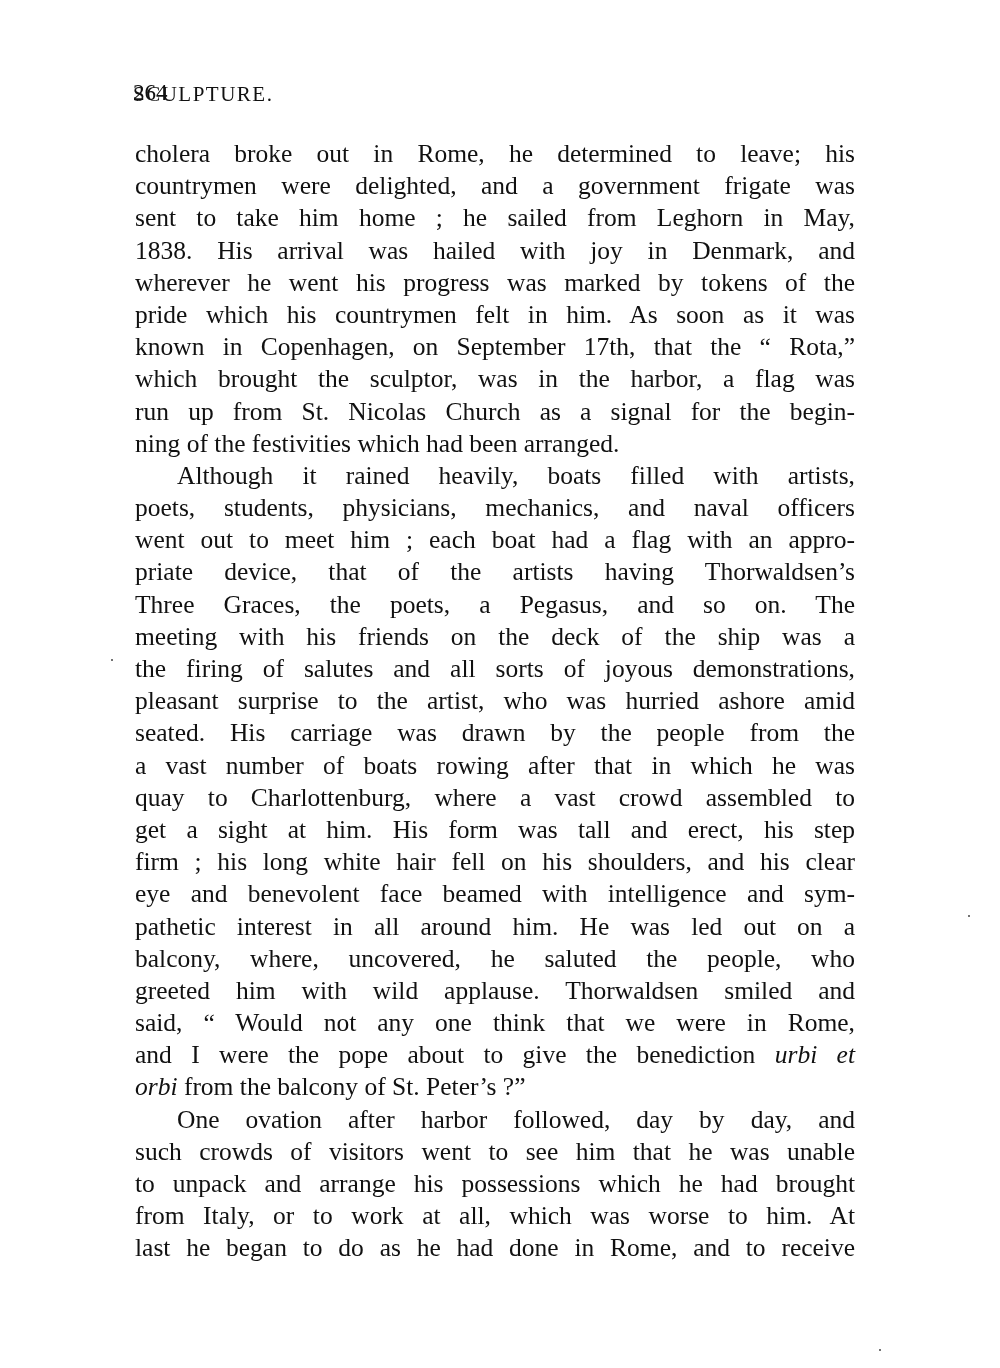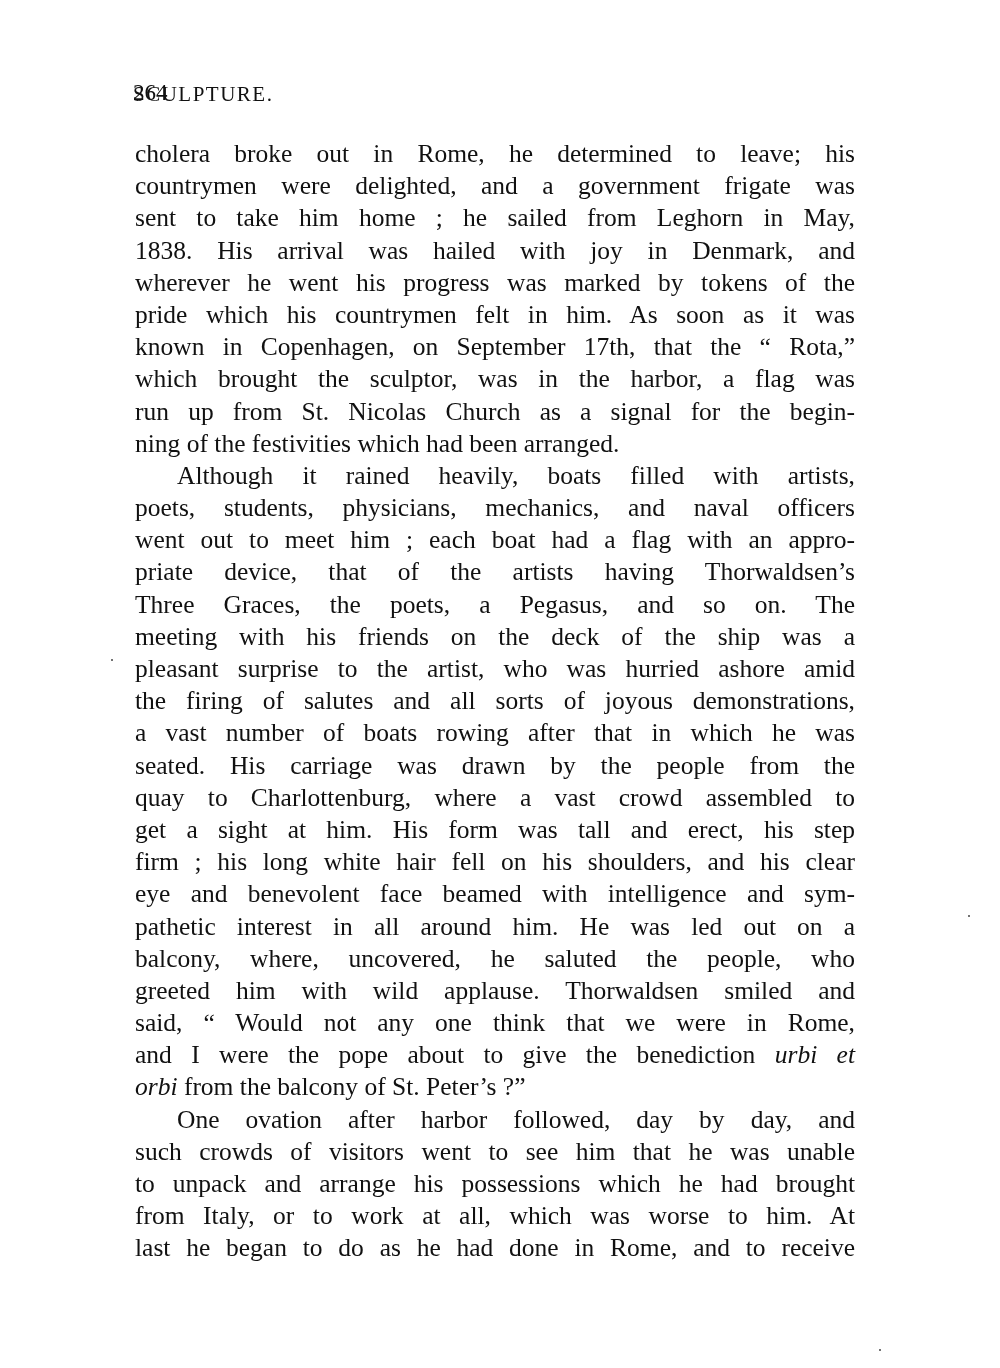--- a/index.html
+++ b/index.html
@@ -95,24 +95,24 @@
     <div class="line">which brought the sculptor, was in the harbor, a flag was</div>
     <div class="line">run up from St. Nicolas Church as a signal for the begin-</div>
     <div class="line last">ning of the festivities which had been arranged.</div>
 
     <div class="line indent">Although it rained heavily, boats filled with artists,</div>
     <div class="line">poets, students, physicians, mechanics, and naval officers</div>
     <div class="line">went out to meet him ; each boat had a flag with an appro-</div>
     <div class="line">priate device, that of the artists having Thorwaldsen’s</div>
     <div class="line">Three Graces, the poets, a Pegasus, and so on.  The</div>
     <div class="line">meeting with his friends on the deck of the ship was a</div>
+    <div class="line">the firing of salutes and all sorts of joyous demonstrations,</div>
     <div class="line">pleasant surprise to the artist, who was hurried ashore amid</div>
-    <div class="line">the firing of salutes and all sorts of joyous demonstrations,</div>
+    <div class="line">seated.  His carriage was drawn by the people from the</div>
     <div class="line">a vast number of boats rowing after that in which he was</div>
-    <div class="line">seated.  His carriage was drawn by the people from the</div>
     <div class="line">quay to Charlottenburg, where a vast crowd assembled to</div>
     <div class="line">get a sight at him.  His form was tall and erect, his step</div>
     <div class="line">firm ; his long white hair fell on his shoulders, and his clear</div>
     <div class="line">eye and benevolent face beamed with intelligence and sym-</div>
     <div class="line">pathetic interest in all around him.  He was led out on a</div>
     <div class="line">balcony, where, uncovered, he saluted the people, who</div>
     <div class="line">greeted him with wild applause.  Thorwaldsen smiled and</div>
     <div class="line">said, “ Would not any one think that we were in Rome,</div>
     <div class="line"><span>and I were the pope about to give the benediction </span><em>urbi et</em></div>
     <div class="line last"><em>orbi</em><span> from the balcony of St. Peter’s ?”</span></div>

